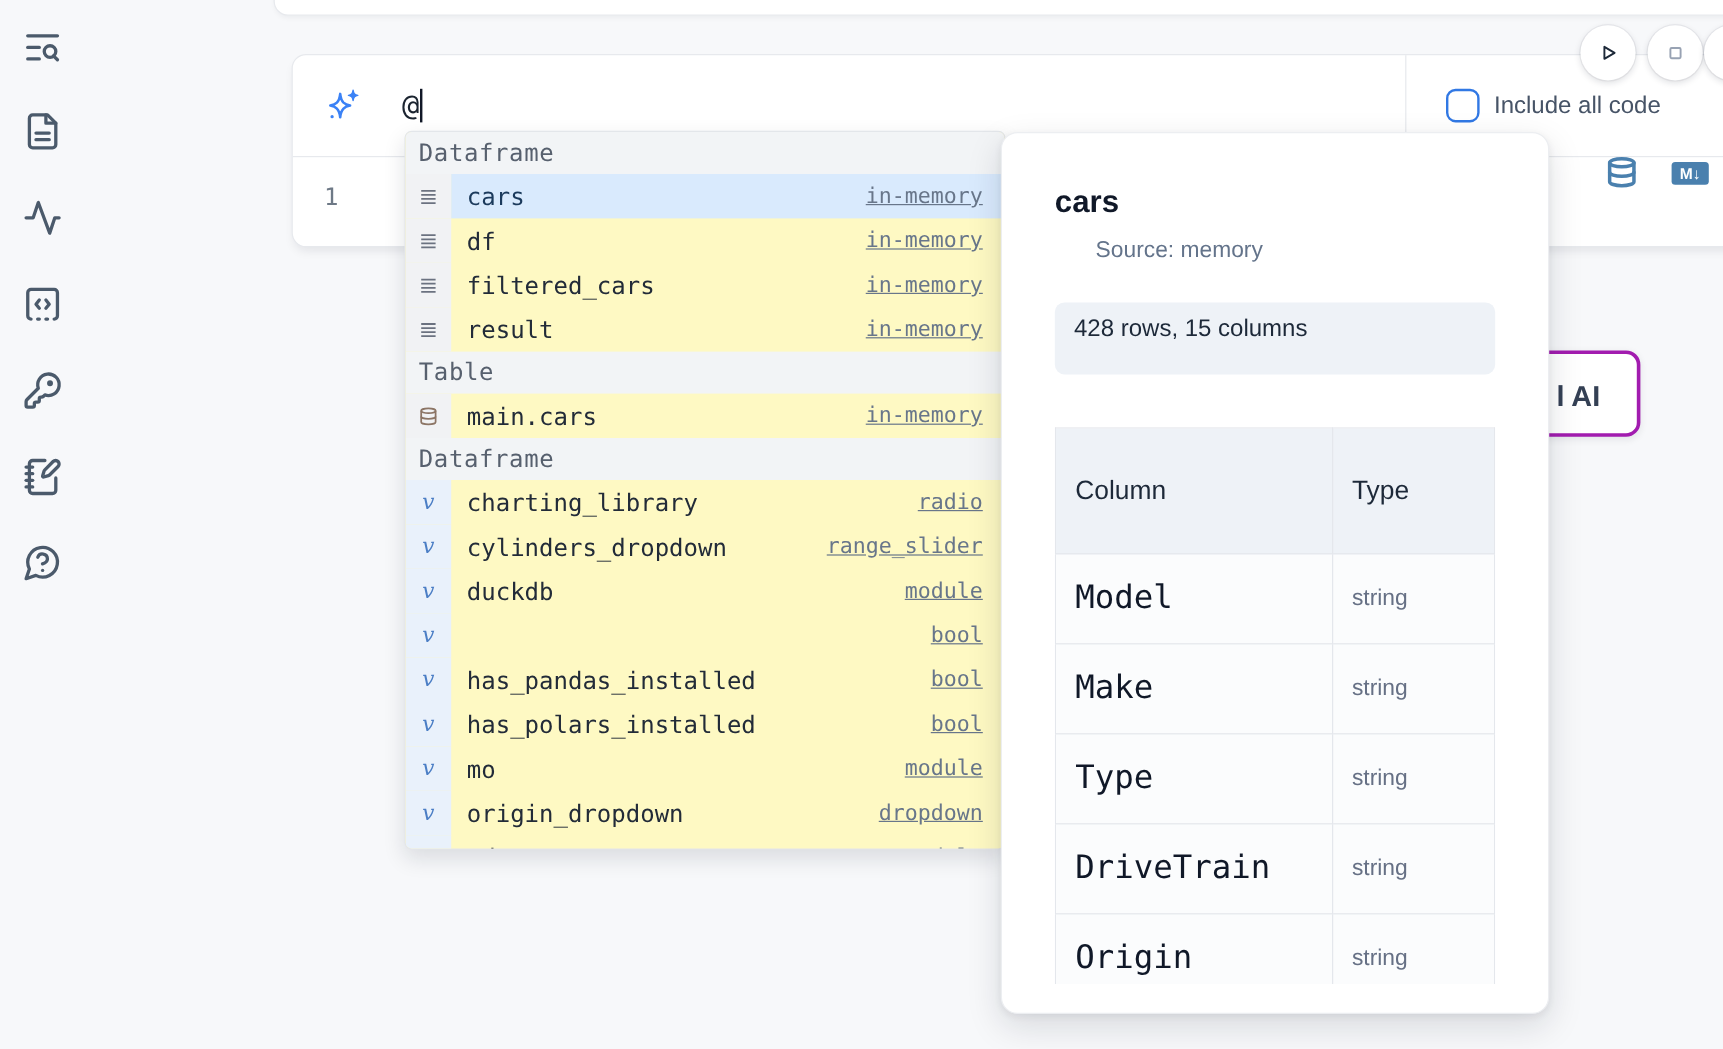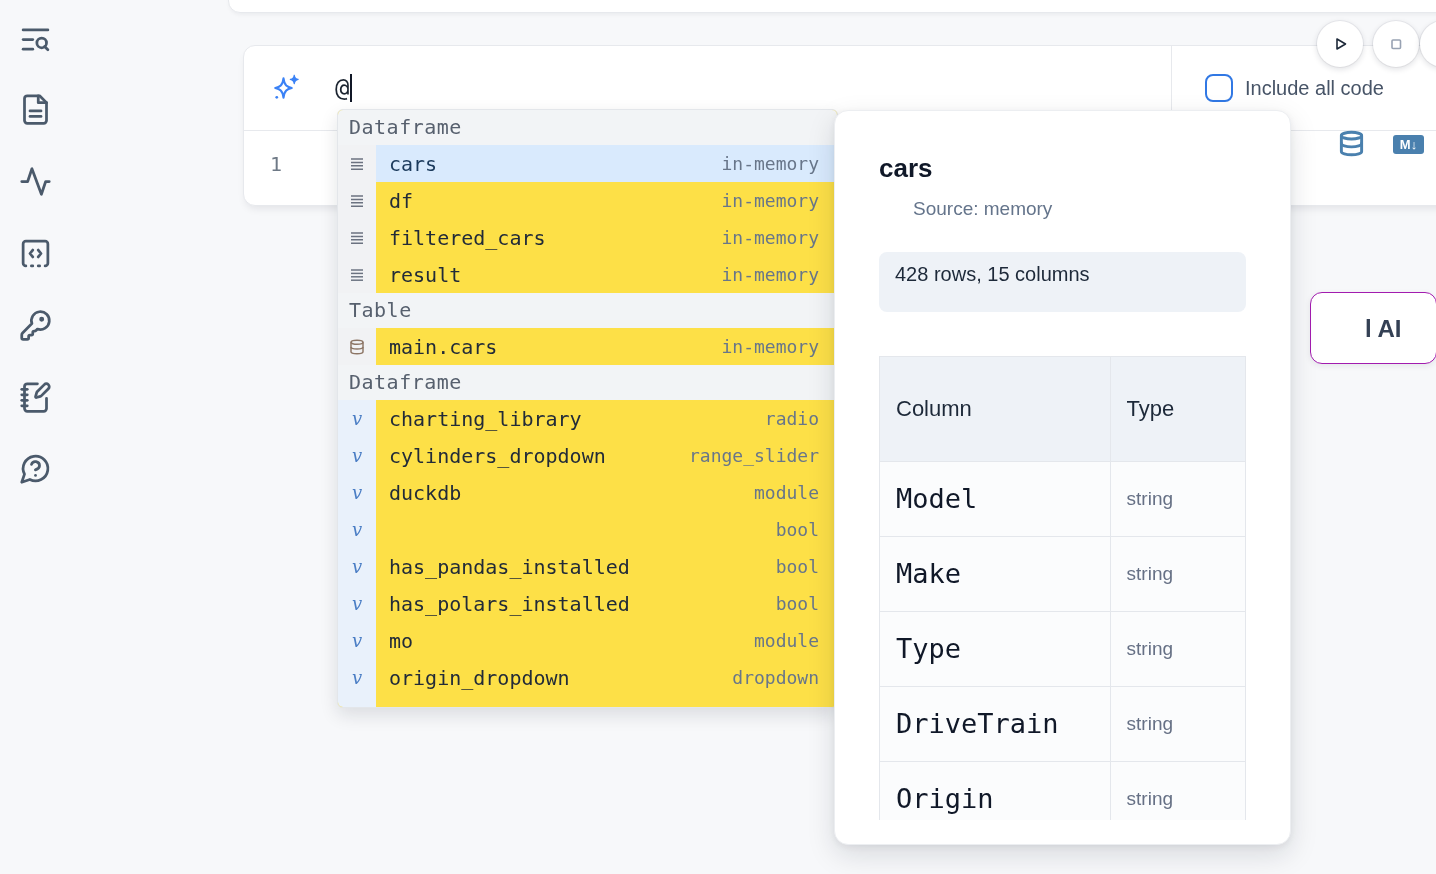--- a/index.html
+++ b/index.html
@@ -73,21 +73,21 @@
     display:flex; align-items:center; justify-content:center;
   }
   .circle-btn svg { width:24px; height:24px; display:block; }
   #btn-run { left:1317px; }
   #btn-stop { left:1373px; }
   #btn-more { left:1420px; }
 
   
   #dropdown {
     position:absolute; left:337px; top:109px; width:501px; height:599px;
-    background:#fde047; border:1px solid #e3e6ea; border-radius:6px;
+    background:#fef9c3; border:1px solid #e3e6ea; border-radius:6px;
     box-shadow:0 7px 18px rgba(16,24,40,.12);
     overflow:hidden; z-index:5;
     font-family:"DejaVu Sans Mono", monospace;
   }
   .dd-header {
     height:35px; background:#f2f4f6; color:#57606e; font-size:20px;
     line-height:35px; padding-left:11px; letter-spacing:.5px;
   }
   .dd-item { height:37px; display:flex; cursor:pointer; }
   .dd-gutter {
@@ -99,26 +99,26 @@
   .v-glyph {
     font-family:"DejaVu Serif", serif; font-style:italic;
     color:#4b7ec5; font-size:18px; line-height:1;
   }
   .dd-body {
     flex:1; display:flex; align-items:center; padding:0 18px 0 13px; min-width:0;
   }
   .dd-item.selected .dd-body { background:#d9eafd; }
   .dd-label { font-size:20px; color:#222b38; white-space:pre; }
   .dd-item.selected .dd-label { color:#1b3a5c; }
-  .dd-detail { margin-left:auto; font-size:18px; color:#68768a; white-space:pre; }
+  .dd-detail { margin-left:auto; font-size:18px; color:#68768a; white-space:pre;text-decoration:underline; }
 
   
   #ai-card {
-    position:absolute; left:1310px; top:292px; width:127px; height:72px;
-    background:#fff; border:1px solid #a21caf; border-radius:12px;
+    position:absolute; left:1240px; top:292px; width:127px; height:72px;
+    background:#fff; border:3px solid #a21caf; border-radius:12px;
     box-shadow:0 2px 6px rgba(16,24,40,.08); z-index:4;
   }
   #ai-card span {
     position:absolute; left:54px; top:22px; font-size:24px; font-weight:bold; color:#344054;
   }
 
   
   #popover {
     position:absolute; left:834px; top:110px; width:457px; height:735px;
     background:#fff; border:1px solid #eceef1; border-radius:14px;

